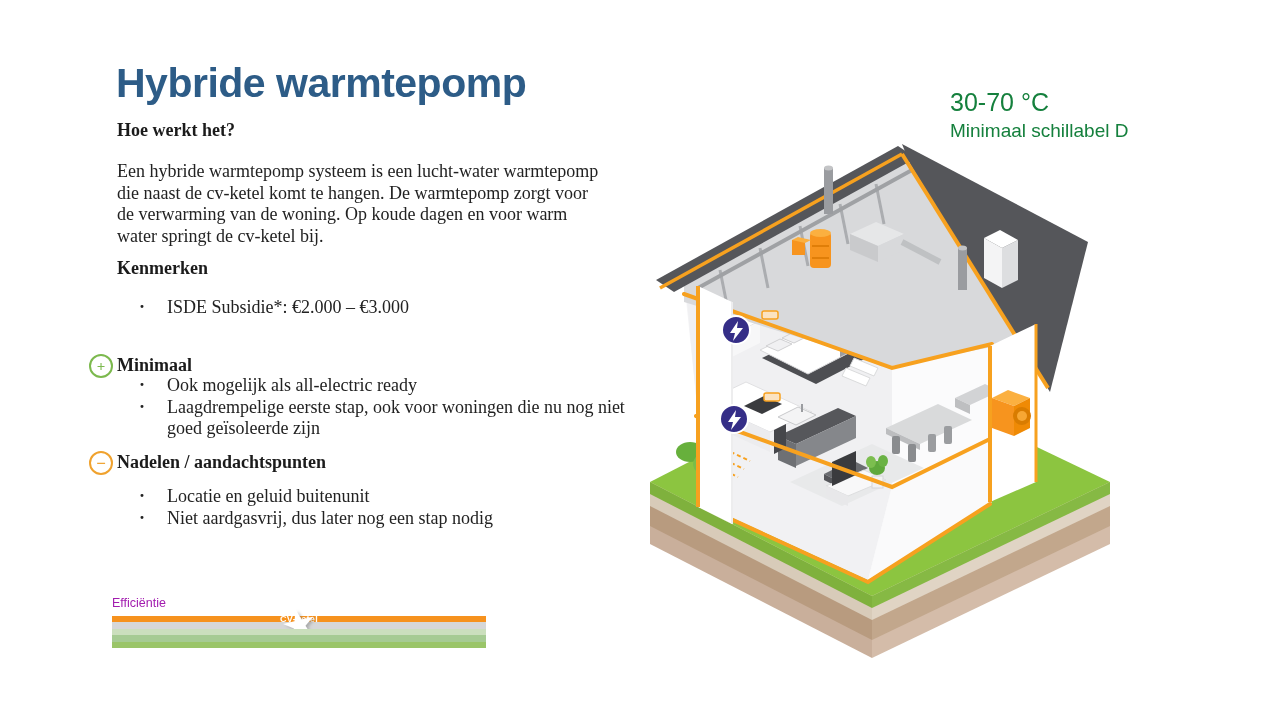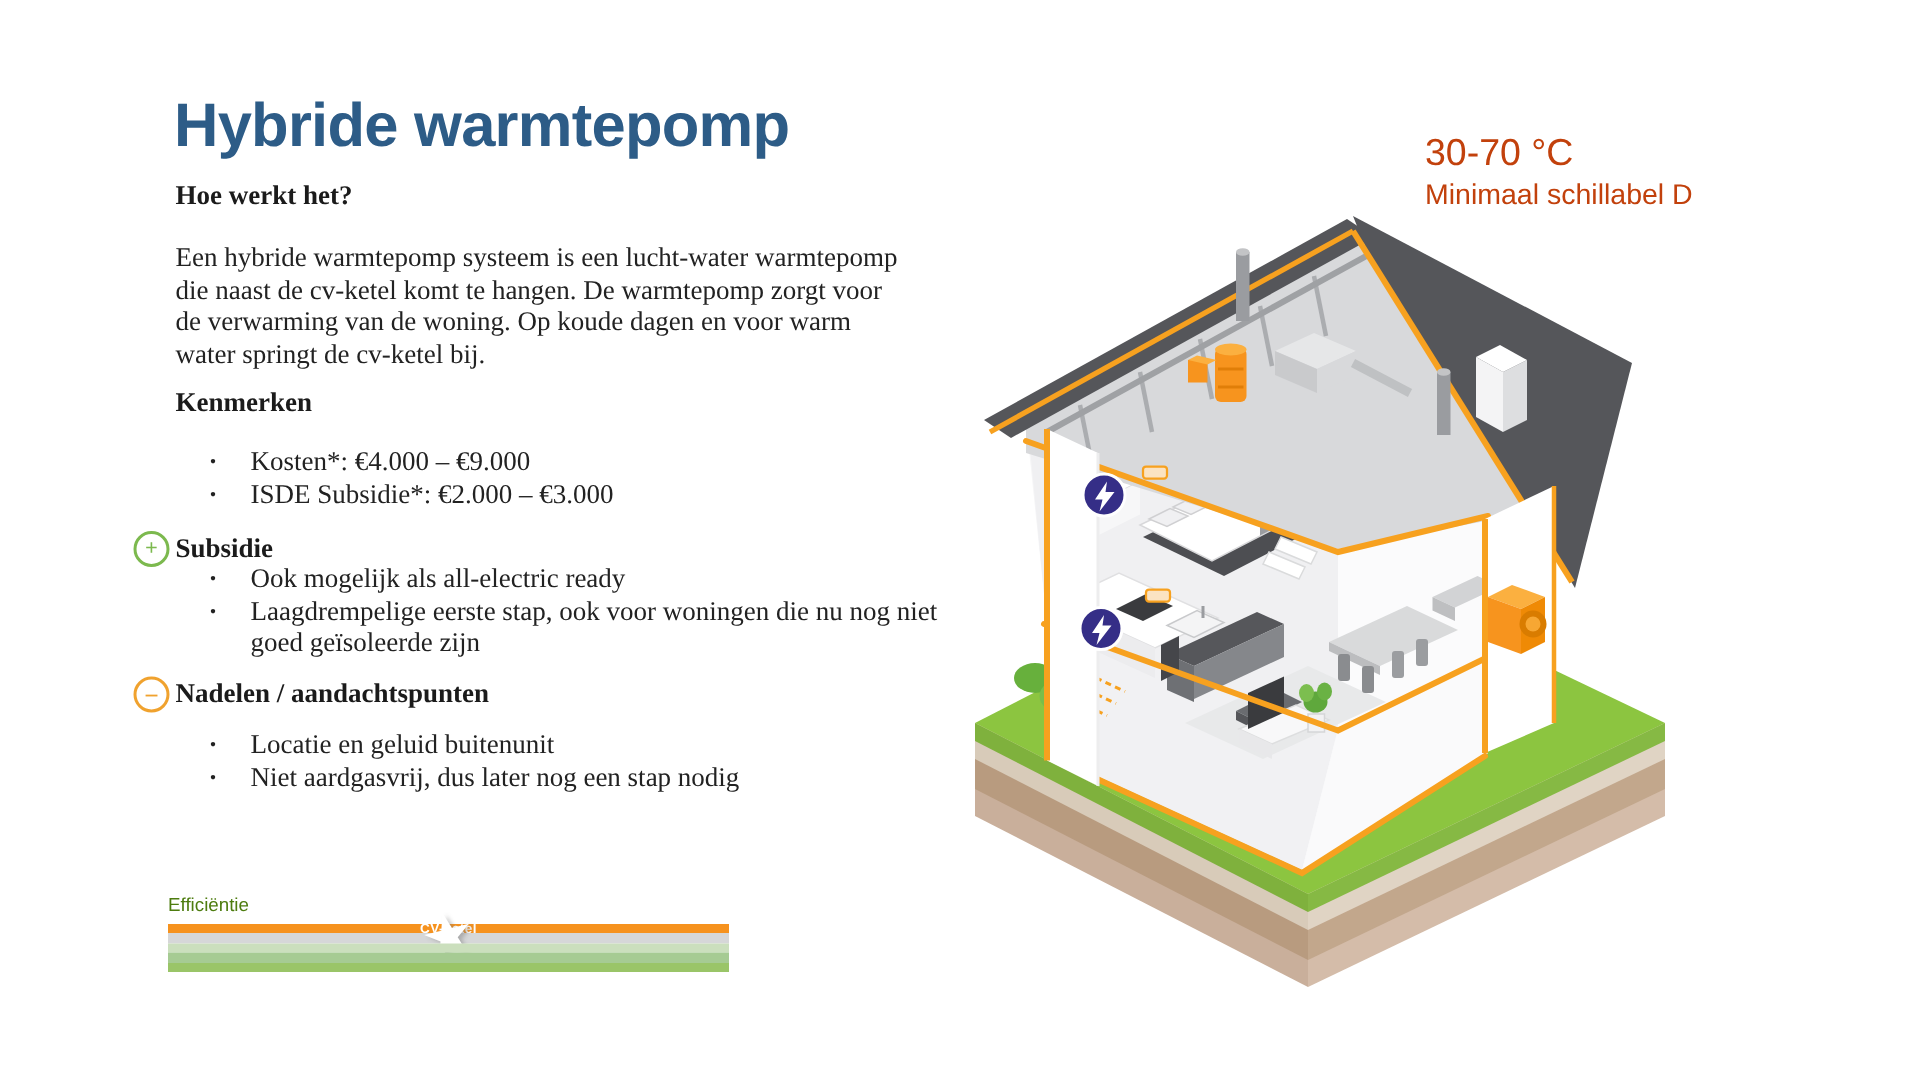--- a/index.html
+++ b/index.html
@@ -10,29 +10,29 @@
   .block{position:absolute;left:117px;font-family:Liberation Serif, serif;}
   .body-text{width:492px;font-size:18px;line-height:21.5px;color:#222;}
   .list{width:520px;margin:0;padding:0;list-style:none;font-size:18px;line-height:21.5px;color:#222;}
   .list li{position:relative;padding-left:50px;margin:0;}
   .list li::before{content:"·";position:absolute;left:22px;top:0;font-weight:bold;color:#222;}
   .icon-badge{position:absolute;left:-28px;top:-1px;width:20px;height:20px;border-radius:50%;
       display:flex;align-items:center;justify-content:center;font-size:15px;line-height:1;background:#fff;}
   .badge-plus{border:2px solid #7cb94e;color:#7cb94e;}
   .badge-minus{border:2px solid #f0a22e;color:#f0a22e;font-size:17px;}
   .footnote{position:absolute;left:123px;top:563px;font-size:15px;color:#2a2a2a;}
-  .eff-label{position:absolute;left:112px;top:596px;font-size:12.5px;color:#4d7c0f;}
+  .eff-label{position:absolute;left:112px;top:596px;font-size:12.5px;color:#a21caf;}
   .eff-bar{position:absolute;left:112px;top:616px;width:374px;height:32px;display:flex;flex-direction:column;}
   .eff-seg{position:relative;flex:1 1 0;height:100%;}
   .eff-seg .seg-label{position:absolute;inset:0;display:flex;align-items:center;justify-content:center;
       color:#fff;font-weight:bold;font-size:9px;letter-spacing:0.3px;}
   .eff-star{position:absolute;left:50%;top:50%;transform:translate(-50%,-54%) rotate(-14deg);
       font-family:"DejaVu Sans",sans-serif;font-size:40px;color:#ffffff;
       text-shadow:2px 2px 3px rgba(120,120,120,0.45);}
-  .callout{position:absolute;left:950px;top:88px;color:#c2410c;}
+  .callout{position:absolute;left:950px;top:88px;color:#15803d;}
   .callout .temp{font-size:25px;}
   .callout .sub{font-size:19px;margin-top:3px;}
   .house{position:absolute;left:640px;top:130px;width:640px;height:590px;}
 </style>
 </head>
 <body>
 
 <div class="slide">
 
   <div class="title">Hybride warmtepomp</div>
@@ -40,27 +40,26 @@
   <div class="callout">
     <div class="temp">30-70 °C</div>
     <div class="sub">Minimaal schillabel D</div>
   </div>
 
   <div class="block h" style="top:120px">Hoe werkt het?</div>
   <div class="block body-text" style="top:161px">Een hybride warmtepomp systeem is een lucht-water warmtepomp die naast de cv-ketel komt te hangen. De warmtepomp zorgt voor de verwarming van de woning. Op koude dagen en voor warm water springt de cv-ketel bij.</div>
 
   <div class="block h" style="top:258px">Kenmerken</div>
   <ul class="list block" style="top:297px">
-    <li>Kosten*: €4.000 – €9.000</li>
     <li>ISDE Subsidie*: €2.000 – €3.000</li>
   </ul>
 
   <div class="block h" style="top:355px">
     <span class="icon-badge badge-plus">+</span>
-    <span>Subsidie</span>
+    <span>Minimaal</span>
   </div>
   <ul class="list block" style="top:375px">
     <li>Ook mogelijk als all-electric ready</li>
     <li>Laagdrempelige eerste stap, ook voor woningen die nu nog niet goed geïsoleerde zijn</li>
   </ul>
 
   <div class="block h" style="top:452px">
     <span class="icon-badge badge-minus">−</span>
     <span>Nadelen / aandachtspunten</span>
   </div>

